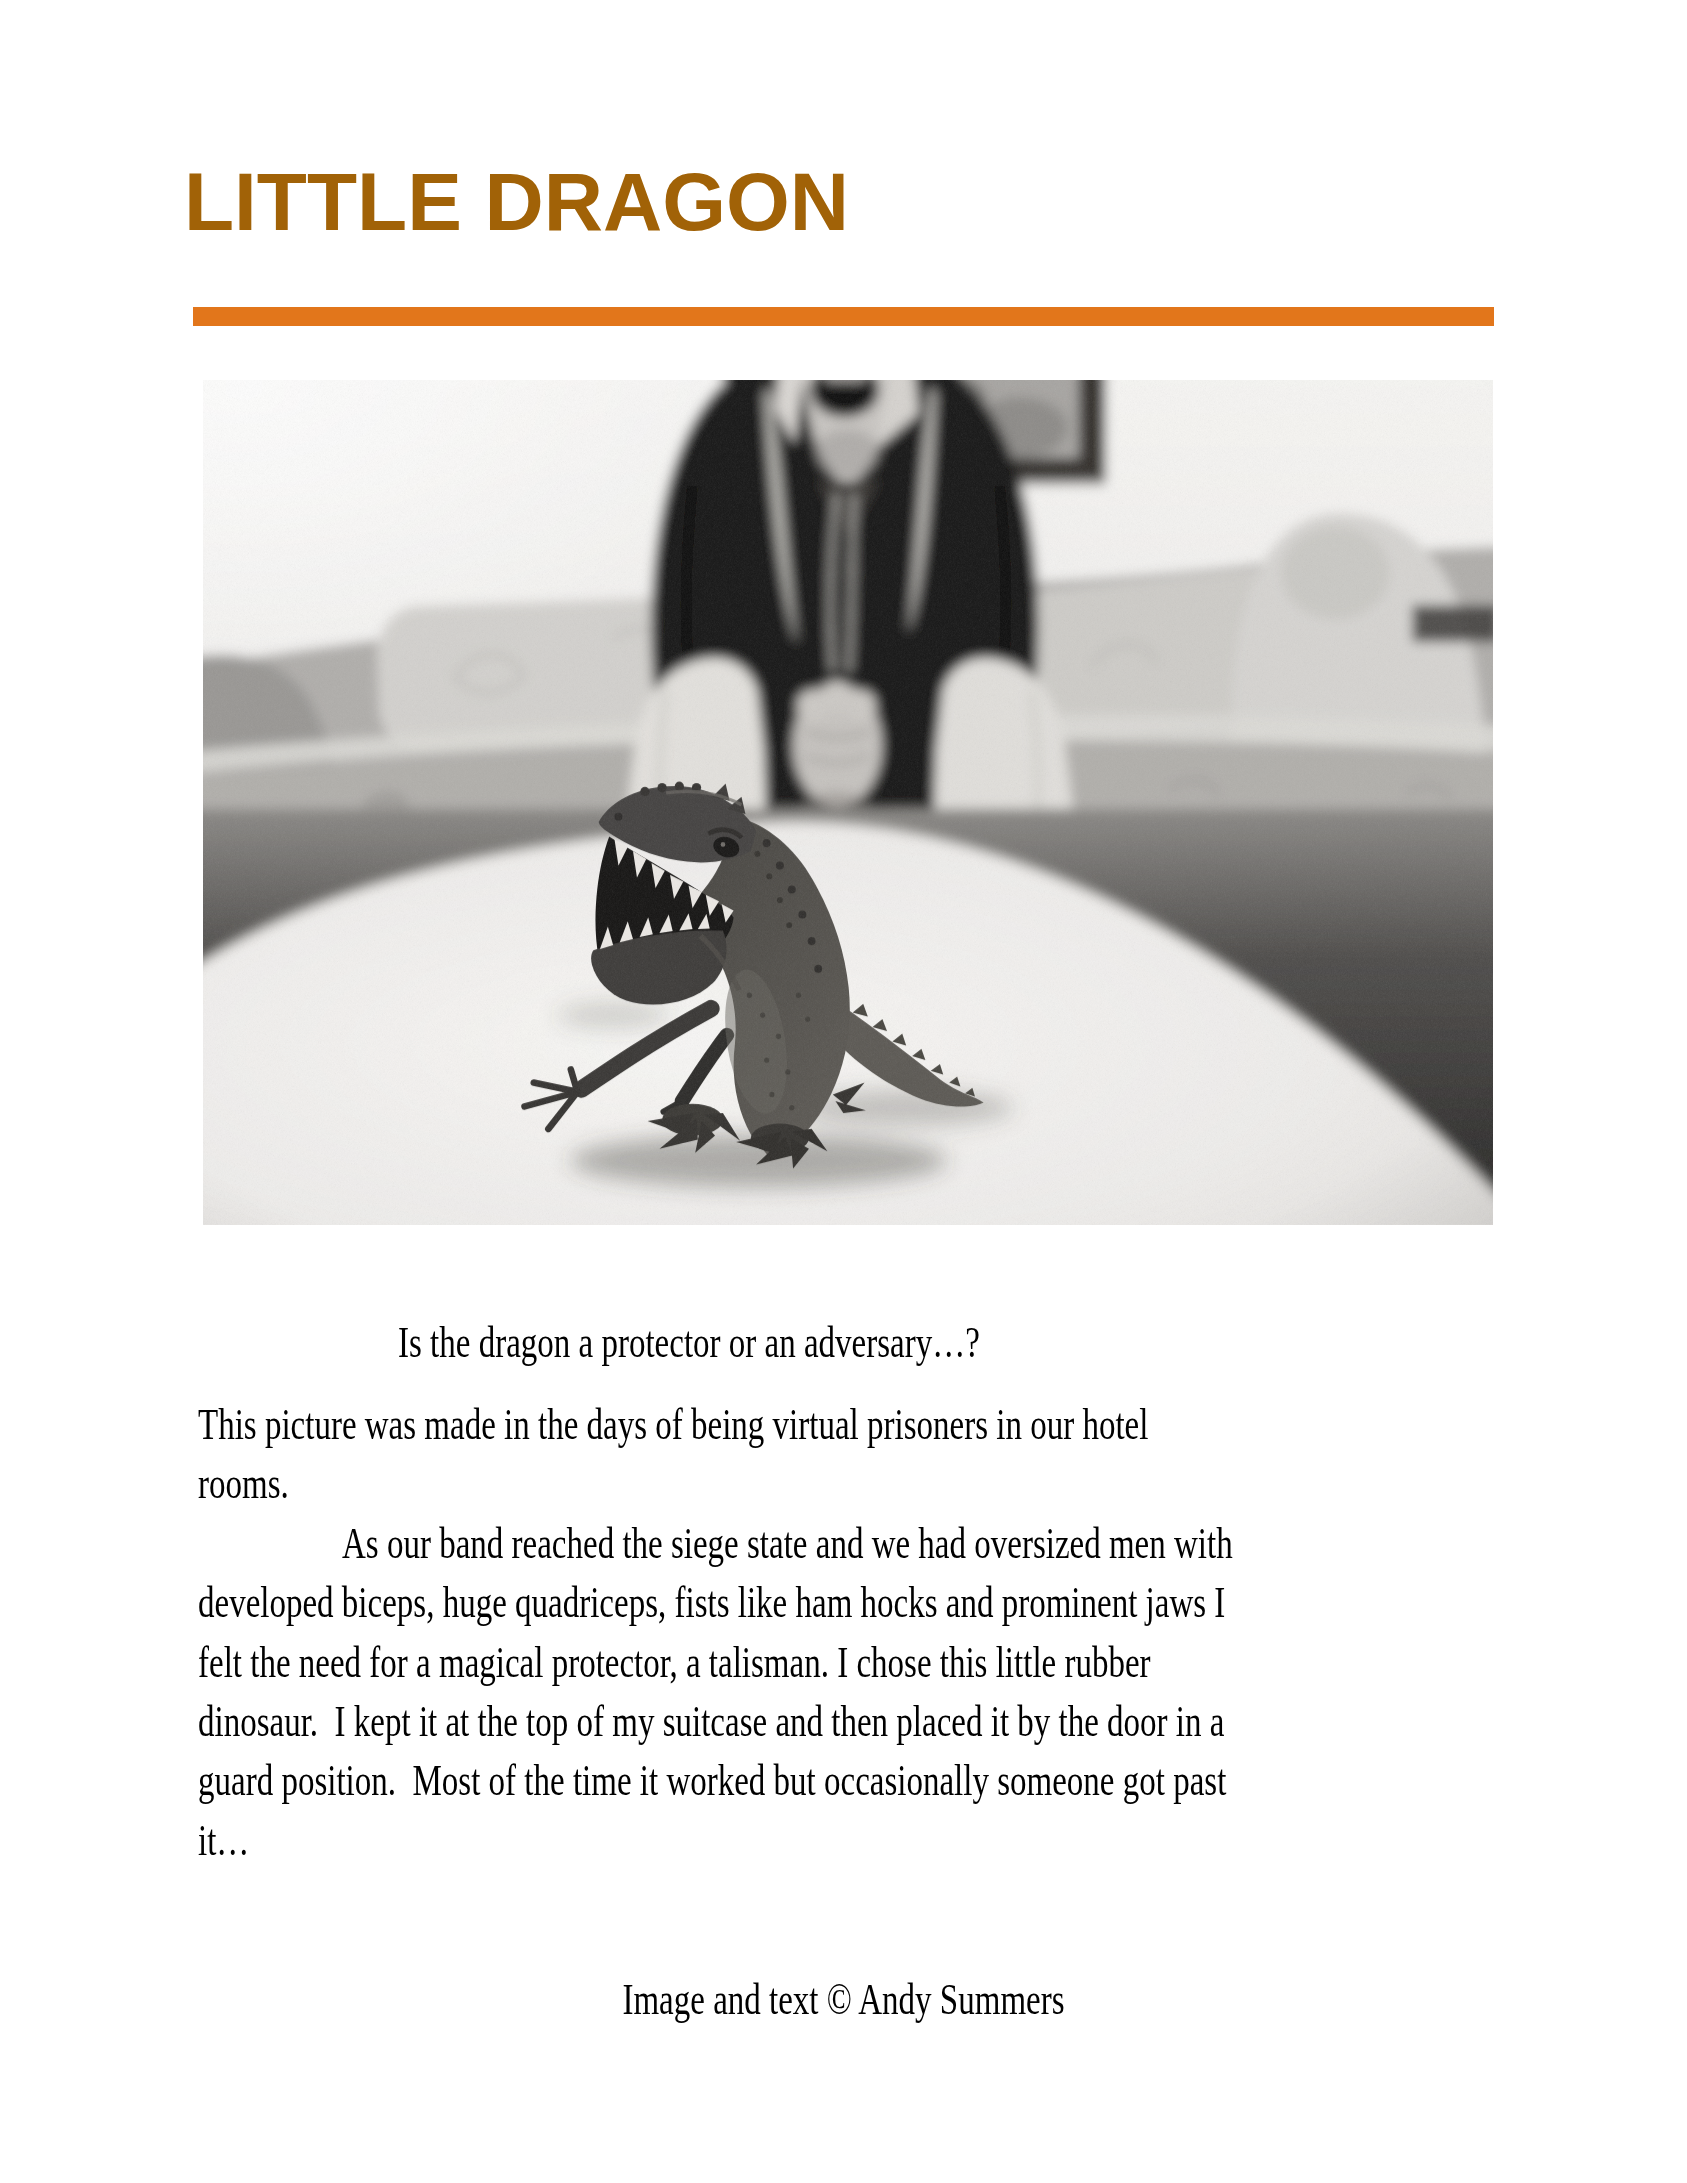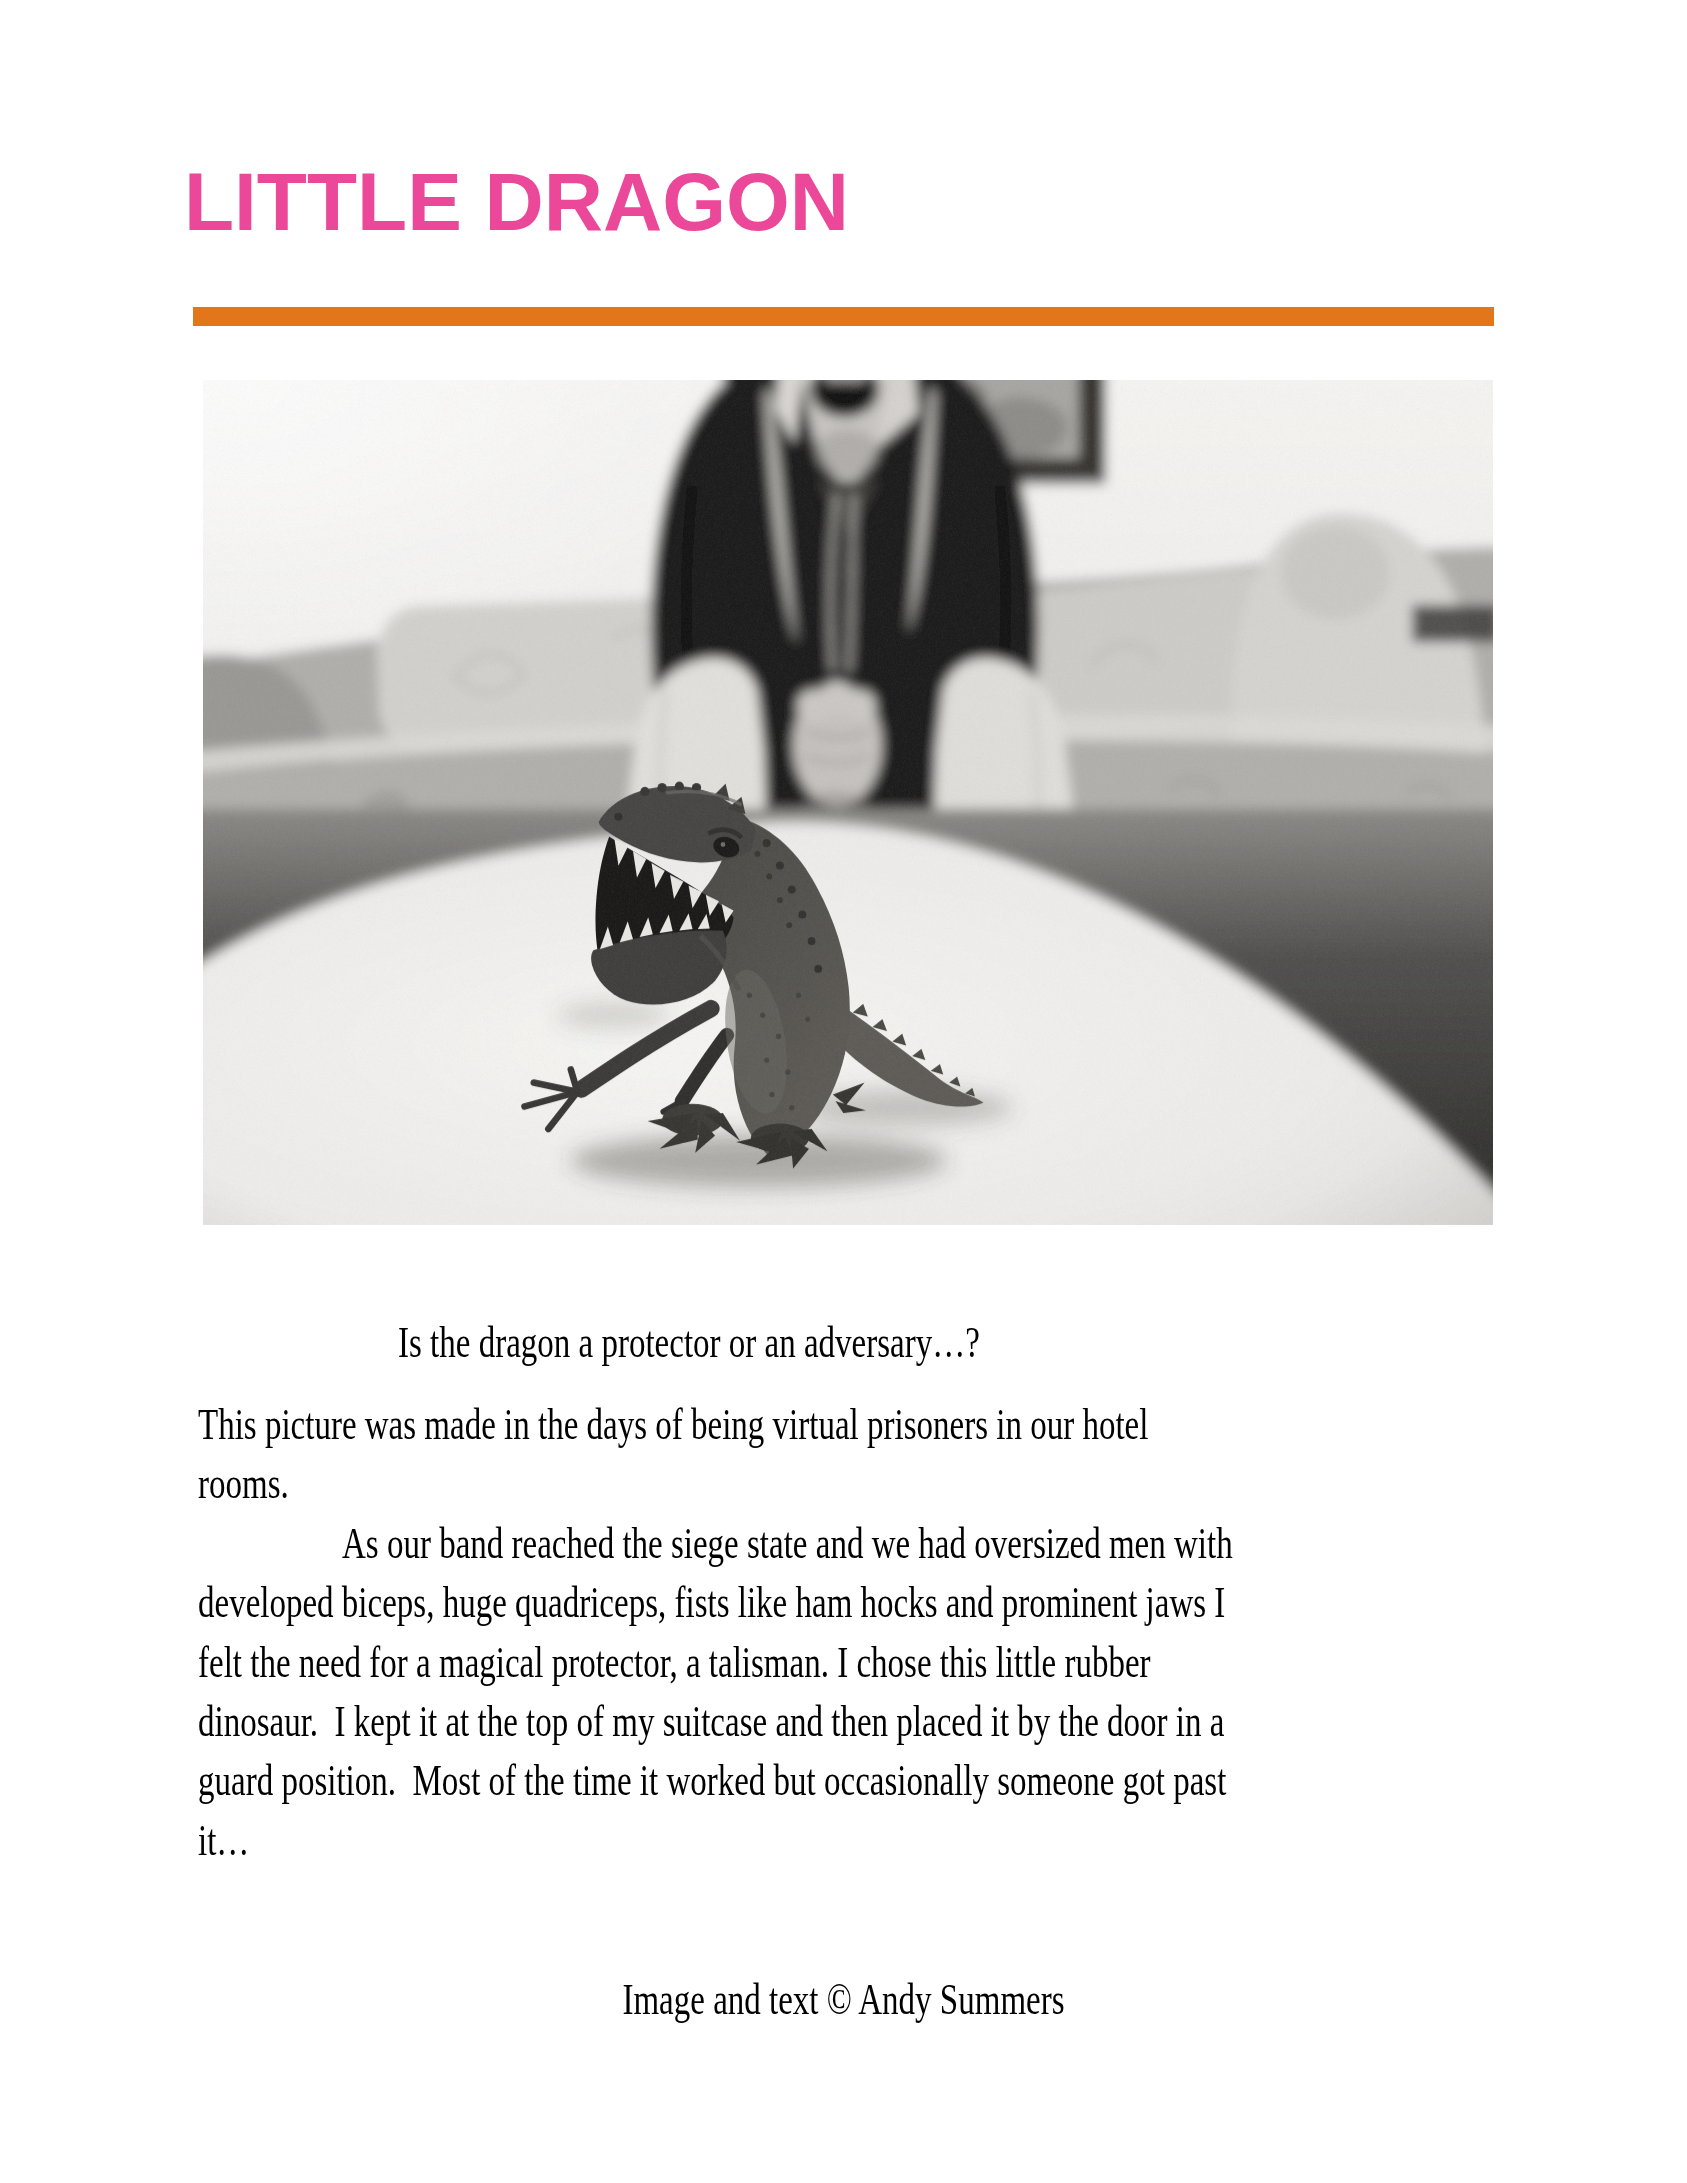--- a/index.html
+++ b/index.html
@@ -1,20 +1,20 @@
 <!DOCTYPE html>
 <html style="font-size:10.6px"><head>
 <meta charset="utf-8">
 <style>
   html,body{margin:0;padding:0;background:#ffffff;}
   .page{position:relative;width:1687px;height:2183px;background:#ffffff;overflow:hidden;
         font-family:"Liberation Serif",serif;}
   .doc-title{position:absolute;left:184px;top:161px;
         font-family:"Liberation Sans",sans-serif;font-weight:bold;
-        font-size:82px;line-height:1;color:#ec4899;letter-spacing:0px;white-space:pre;text-align:center;}
+        font-size:82px;line-height:1;color:#a16207;letter-spacing:0px;white-space:pre;text-align:center;}
   .title-rule{position:absolute;left:193px;top:307px;width:1301px;height:18.5px;background:#E2761B;}
   .photo{position:absolute;left:203px;top:380px;width:1290px;height:845px;overflow:hidden;background:#f2f1ef;}
   .photo svg{display:block;width:1290px;height:845px;}
   .bodytext{position:absolute;left:198px;top:1312px;width:1323px;
         font-size:33px;line-height:44px;color:#000;
         transform:scaleY(1.35);transform-origin:0 0;}
   .bodyline{white-space:pre;}
   .ind-a{padding-left:200px;}
   .ind-b{padding-left:144px;}
   .gap-after{margin-bottom:16.5px;}

